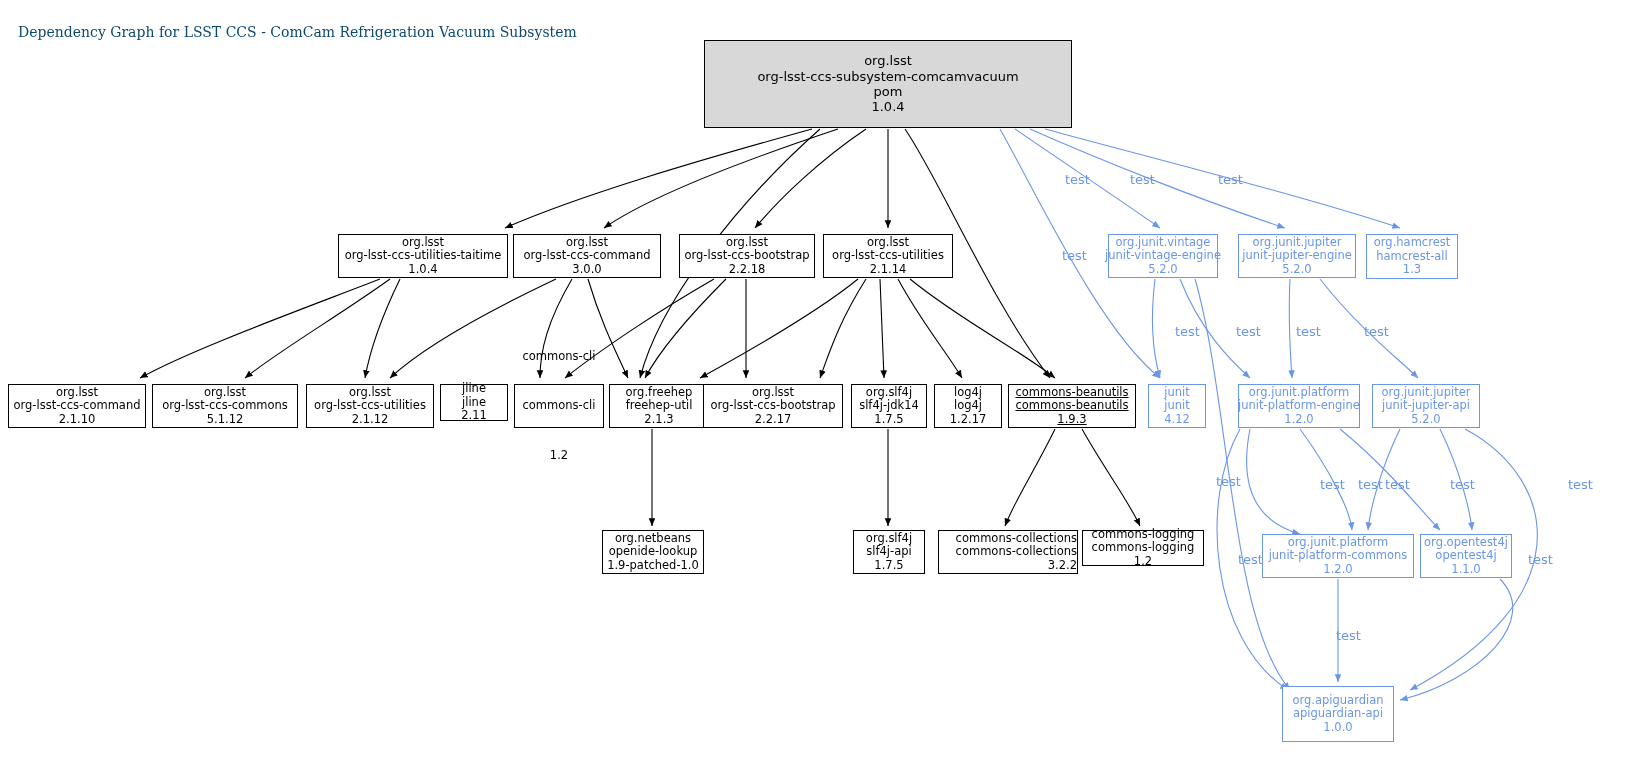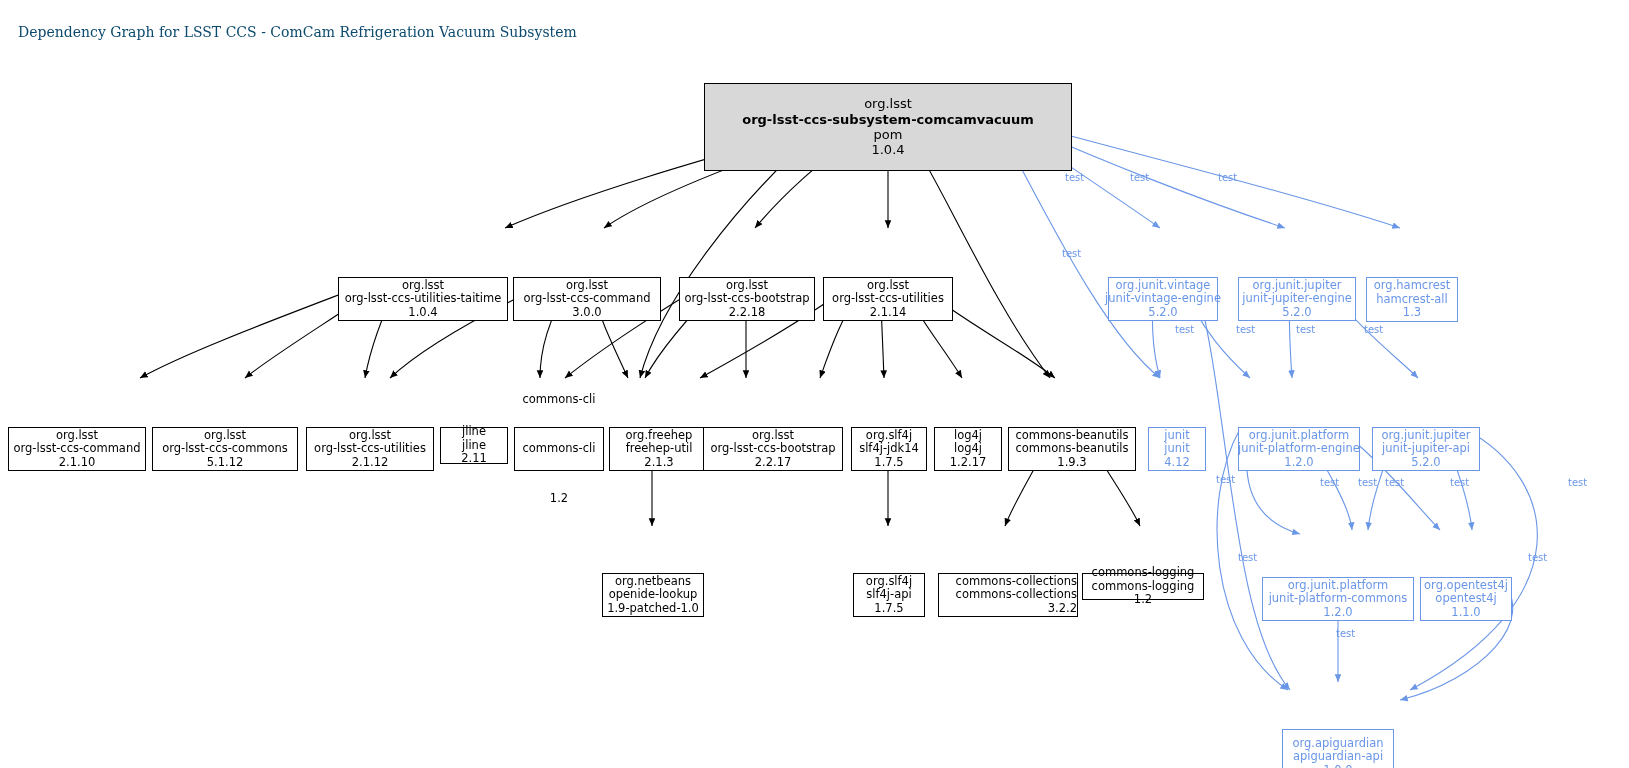--- a/index.html
+++ b/index.html
@@ -45,40 +45,39 @@
     font-size: 11.5px;
     line-height: 1.18;
     color: #000000;
     text-align: center;
     display: flex;
     flex-direction: column;
     justify-content: center;
     align-items: center;
     white-space: nowrap;
     overflow: visible;
-    margin-top: 43px;
   }
   .node.root {
     background: #d8d8d8;
     border: 1px solid #000000;
     font-size: 13px;
   }
   .node.root .l2 {
-    font-weight: bold;
+    font-weight: normal;
   }
   .node.test {
     border: 1px solid #6a96e8;
     color: #6a96e8;
   }
   .node .l1, .node .l2, .node .l3 {
     display: block;
   }
   .edge-label {
     position: absolute;
-    font-size: 10px;
+    font-size: 13px;
     color: #6a96e8;
     font-family: "DejaVu Sans", sans-serif;
     white-space: nowrap;
   }
 </style>
 </head>
 <body>
 
 <div id="graph-root">
 
@@ -246,21 +245,21 @@
     <span class="l2">slf4j-jdk14</span>
     <span class="l3">1.7.5</span>
   </div>
 
   <div class="node" style="left:934px; top:384px; width:68px; height:44px;">
     <span class="l1">log4j</span>
     <span class="l2">log4j</span>
     <span class="l3">1.2.17</span>
   </div>
 
-  <div class="node" style="left:1008px; top:384px; width:128px; height:44px;">
+  <div class="node" style="left:1008px; top:384px; width:128px; height:44px;text-decoration:underline;">
     <span class="l1">commons-beanutils</span>
     <span class="l2">commons-beanutils</span>
     <span class="l3">1.9.3</span>
   </div>
 
   <div class="node test" style="left:1148px; top:384px; width:58px; height:44px;">
     <span class="l1">junit</span>
     <span class="l2">junit</span>
     <span class="l3">4.12</span>
   </div>
@@ -288,21 +287,21 @@
     <span class="l2">slf4j-api</span>
     <span class="l3">1.7.5</span>
   </div>
 
   <div class="node" style="left:938px; top:530px; width:140px; height:44px;align-items:flex-end;">
     <span class="l1">commons-collections</span>
     <span class="l2">commons-collections</span>
     <span class="l3">3.2.2</span>
   </div>
 
-  <div class="node" style="left:1082px; top:530px; width:122px; height:27px;">
+  <div class="node" style="left:1082px; top:530px; width:122px; height:36px;">
     <span class="l1">commons-logging</span>
     <span class="l2">commons-logging</span>
     <span class="l3">1.2</span>
   </div>
 
   <div class="node test" style="left:1262px; top:534px; width:152px; height:44px;">
     <span class="l1">org.junit.platform</span>
     <span class="l2">junit-platform-commons</span>
     <span class="l3">1.2.0</span>
   </div>

